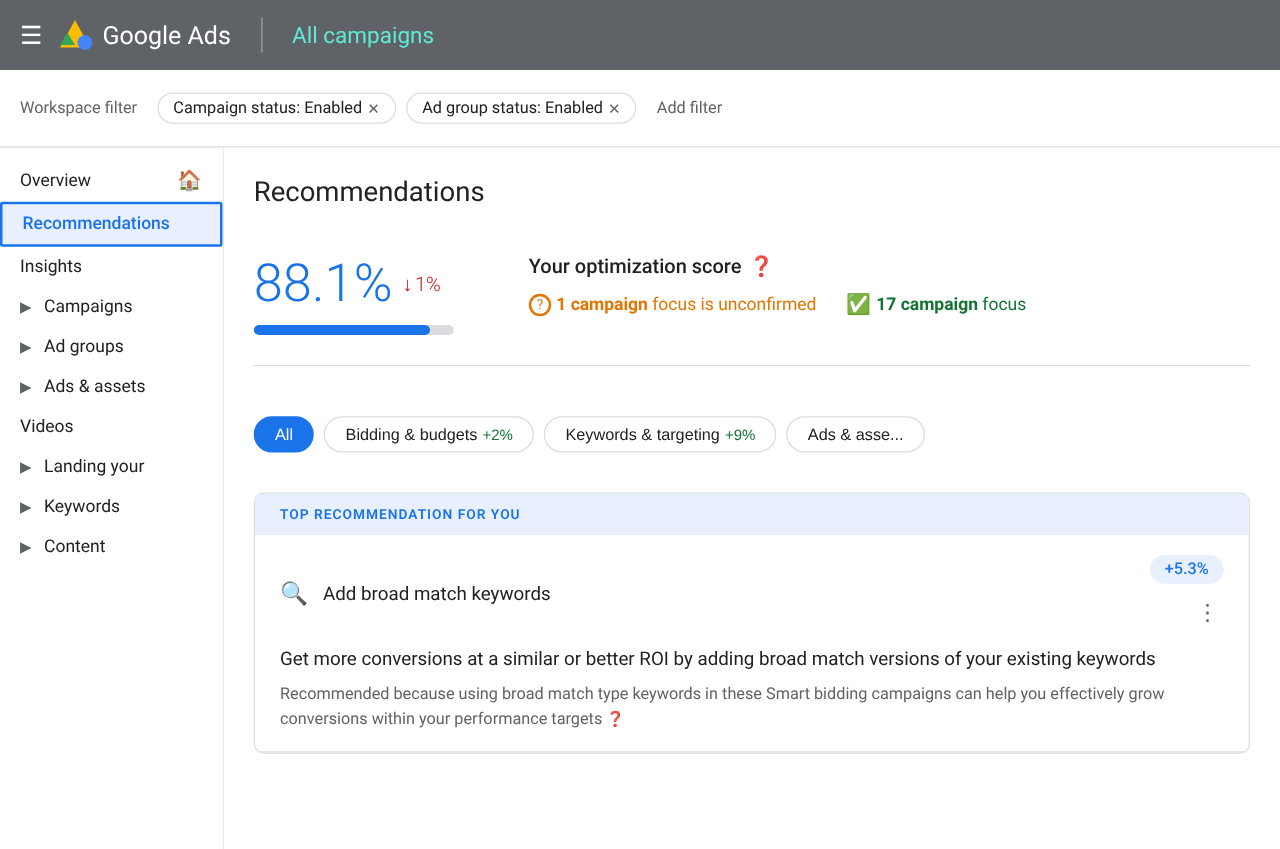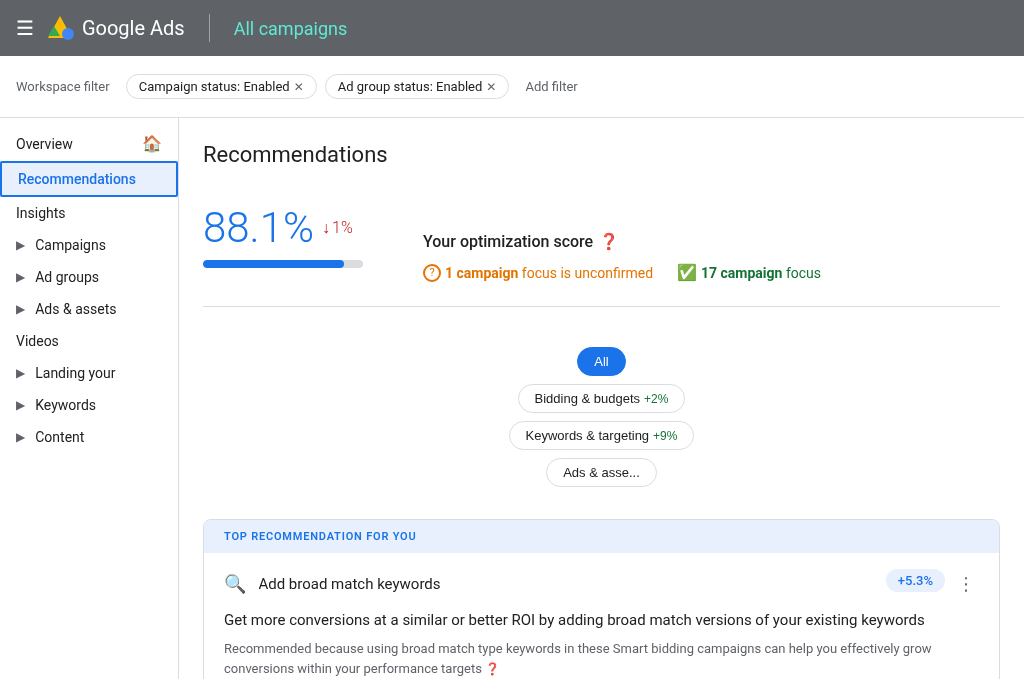--- a/index.html
+++ b/index.html
@@ -136,21 +136,21 @@
       border-radius: 4px;
       margin-top: 8px;
       overflow: hidden;
     }
     .score-bar-fill {
       height: 100%;
       background: #1a73e8;
       border-radius: 4px;
       width: 88.1%;
     }
-    .score-right { flex: 1; margin-top: 29px; }
+    .score-right { flex: 1; }
     .score-title {
       font-size: 16px;
       font-weight: 500;
       display: flex;
       align-items: center;
       gap: 6px;
       margin-bottom: 12px;
     }
     .score-title .help-icon {
       color: #5f6368;
@@ -176,21 +176,20 @@
       gap: 4px;
       margin-left: 16px;
     }
 
     
     .filter-tabs {
       display: flex;
       align-items: center;
       gap: 8px;
       margin-bottom: 0;
-      flex-direction: column;
     }
     .tab-btn {
       border: 1px solid #dadce0;
       border-radius: 16px;
       padding: 6px 16px;
       font-size: 13px;
       cursor: pointer;
       background: white;
       color: #202124;
       display: flex;
@@ -240,22 +239,23 @@
       color: #f29900;
       font-size: 18px;
     }
     .rec-card-name {
       font-size: 15px;
       font-weight: 400;
       color: #202124;
     }
     .rec-card-actions {
       display: flex;
-      align-items: flex-start;
-      gap: 8px;
+      align-items: flex-end;
+      gap: 8px;
+      flex-direction: column;
     }
     .rec-badge {
       background: #e8f0fe;
       color: #1a73e8;
       border-radius: 12px;
       padding: 4px 12px;
       font-size: 13px;
       font-weight: 500;
     }
     .rec-more-btn {

